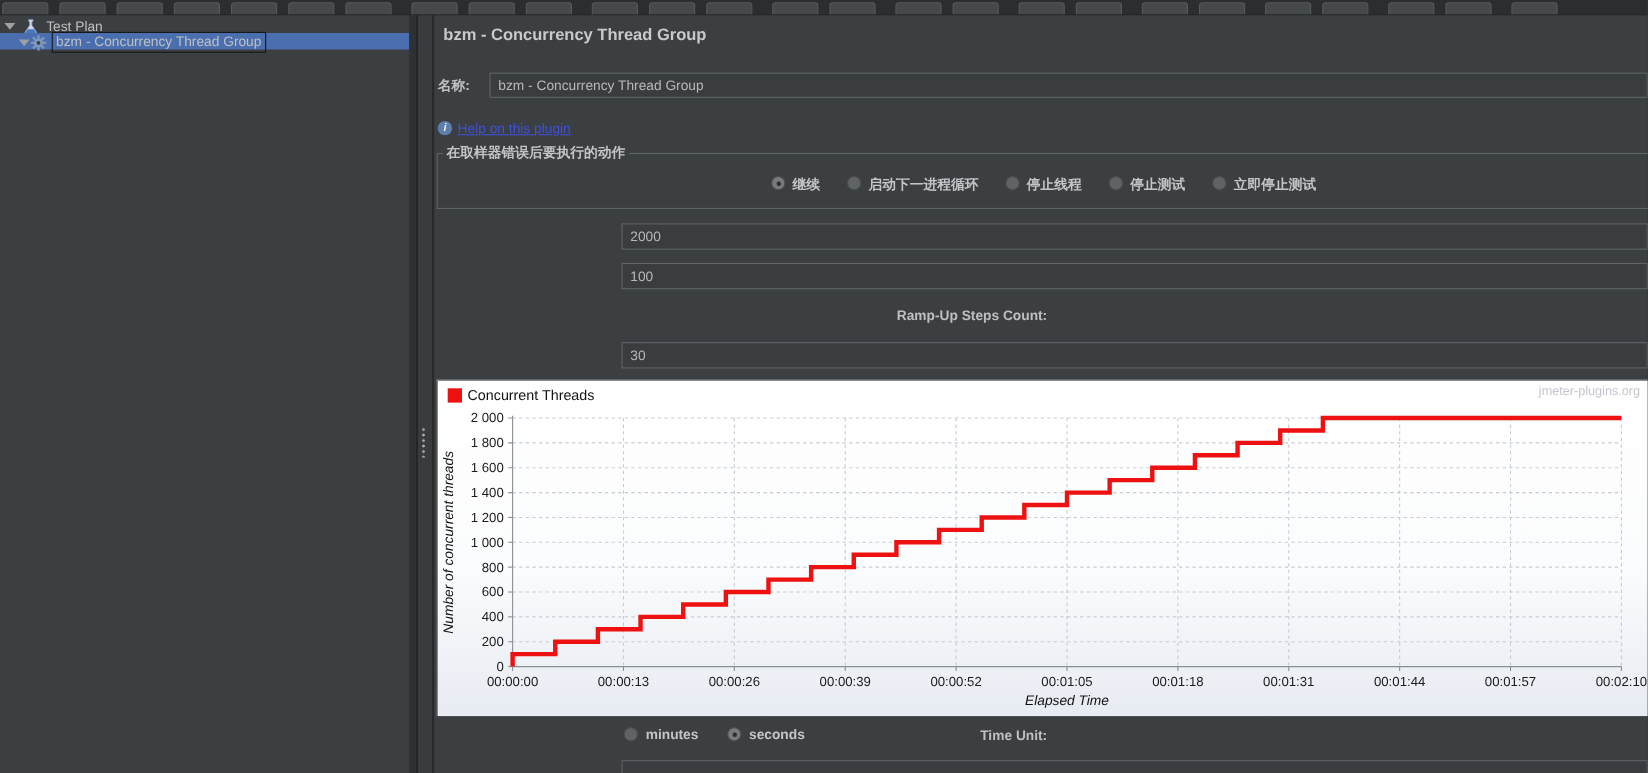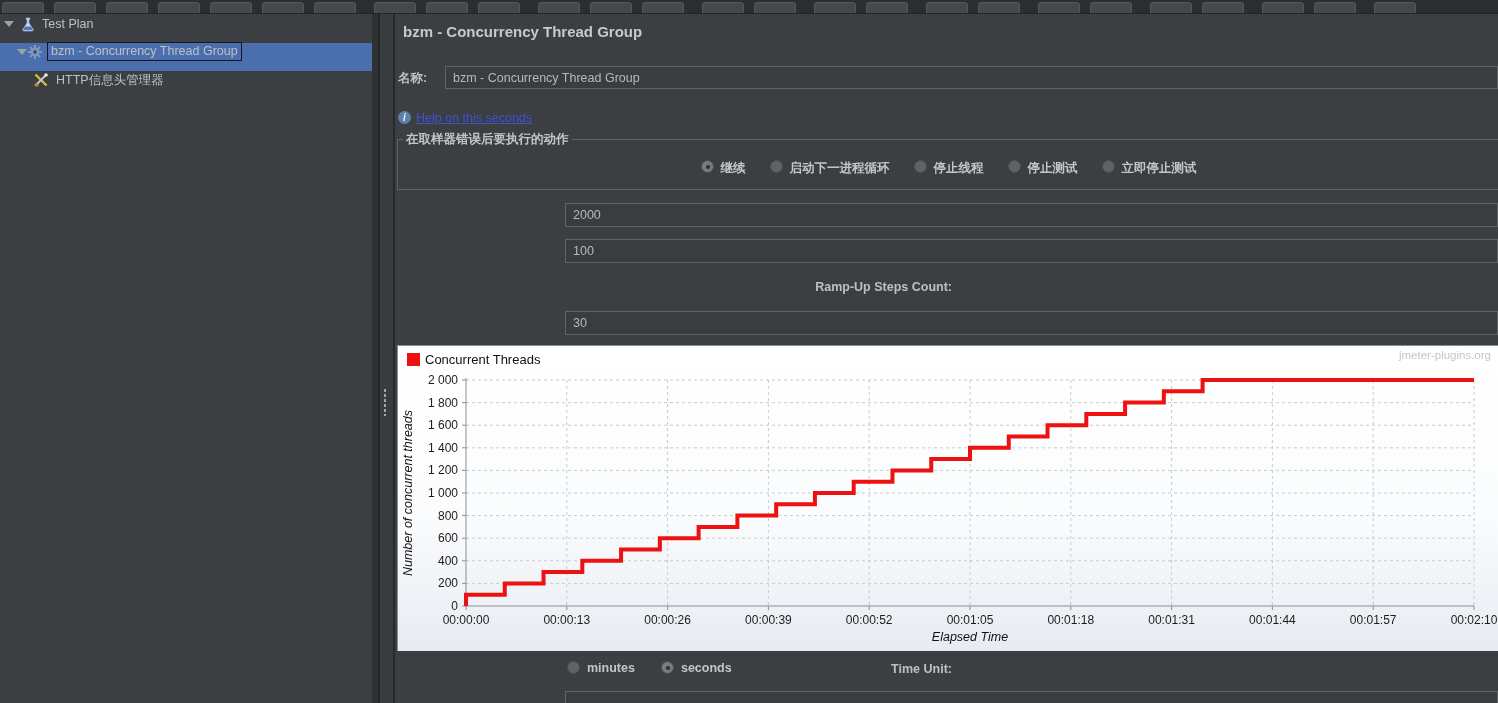--- a/index.html
+++ b/index.html
@@ -6,21 +6,21 @@
   #app{position:relative;width:1498px;height:703px;overflow:hidden;
        background:#3c3f41;font-family:"Liberation Sans","DejaVu Sans",sans-serif;
        -webkit-font-smoothing:antialiased;}
   
   #toolbar{position:absolute;left:0;top:0;width:1498px;height:13px;background:#2b2d2e;
            border-bottom:1px solid #232526;overflow:hidden;}
   .tb-btn{position:absolute;top:2px;height:14px;width:40px;background:#45494b;
           border:1px solid #55595b;border-radius:3px;}
   
   #tree{position:absolute;left:0;top:14px;width:372px;height:689px;background:#3c3f41;}
-  .tree-row{position:relative;height:28px;line-height:18px;font-size:12.5px;color:#bcc0c3;
+  .tree-row{position:relative;height:15px;line-height:18px;font-size:12.5px;color:#bcc0c3;
             white-space:nowrap;cursor:default;}
   .tree-row.selected{background:#4b6eaf;}
   .tree-tri{position:absolute;top:6px;width:0;height:0;border-left:5px solid transparent;
             border-right:5px solid transparent;border-top:6px solid #9da1a4;}
   .tree-ico{position:absolute;top:1px;width:16px;height:16px;}
   .tree-lbl{position:absolute;top:0;}
   .tree-lbl.boxed{border:1px solid #17181a;padding:0 3px;top:-1px;line-height:17px;}
   
   #splitter{position:absolute;left:372px;top:14px;width:23px;height:689px;
             background:linear-gradient(90deg,#2e3133 0 6px,#232526 6px 8px,#393c3e 8px 21px,#28292b 21px 23px);}
@@ -128,47 +128,38 @@
                 <line x1="3" y1="3" x2="5.2" y2="5.2"></line>
                 <line x1="10.8" y1="10.8" x2="13" y2="13"></line>
                 <line x1="13" y1="3" x2="10.8" y2="5.2"></line>
                 <line x1="3" y1="13" x2="5.2" y2="10.8"></line>
               </g>
             </g>
             <circle cx="8" cy="8" r="1.7" fill="#3c3f41"></circle>
           </svg></span>
         <span class="tree-lbl boxed" style="left: 47px;">bzm - Concurrency Thread Group</span>
       </div>
-      <div class="tree-row">
-        <span class="tree-ico" style="left: 33px;"><svg width="16" height="16" viewBox="0 0 16 16" xmlns="http://www.w3.org/2000/svg">
-            <line x1="2.5" y1="2.5" x2="13.5" y2="13.5" stroke="#d9b93e" stroke-width="2.4"></line>
-            <line x1="13.5" y1="2.5" x2="2.5" y2="13.5" stroke="#c3c9cf" stroke-width="2"></line>
-            <circle cx="13" cy="3" r="1.8" fill="#e6e9ec"></circle>
-            <rect x="1.5" y="11.5" width="4" height="3" rx="1" fill="#b68c28"></rect>
-          </svg></span>
-        <span class="tree-lbl" style="left: 56px;">HTTP信息头管理器</span>
-      </div>
     </div>
 
   <div id="splitter">
     <div class="grip"></div>
   </div>
 
   <div id="main">
 
     <div id="page-title">bzm - Concurrency Thread Group</div>
 
     <div id="name-row">
       <span id="name-label" class="row-label">名称:</span>
       <input id="name-input" class="txt-input" value="bzm - Concurrency Thread Group" style="">
     </div>
 
 
     <div id="help-row">
-      <span id="help-icon">i</span><span id="help-link">Help on this seconds</span>
+      <span id="help-icon">i</span><span id="help-link">Help on this plugin</span>
     </div>
 
     <fieldset id="err-group">
       <legend>在取样器错误后要执行的动作</legend>
       <div id="err-options">
           <label class="radio-opt">
             <span class="radio sel"></span>
             <span class="radio-lbl">继续</span>
           </label>
           <label class="radio-opt">

